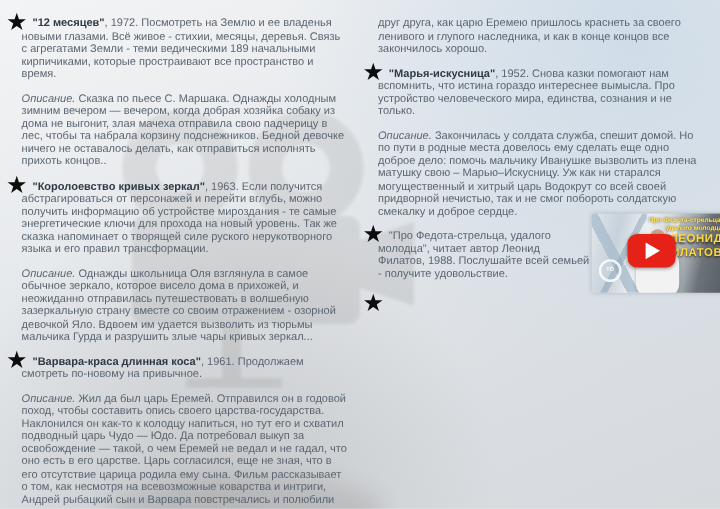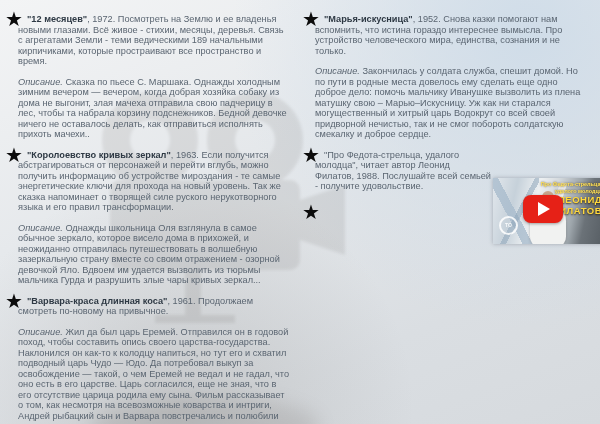--- a/index.html
+++ b/index.html
@@ -118,37 +118,38 @@
       <rect x="100" y="245" width="80" height="8"></rect>
     </g>
   </svg>
   <div id="bg-blob"></div>
 </div>
 
 <div class="col left">
 
   <div class="block">
     <p class="tp"><span class="star">★</span><span class="ft">"12 месяцев"</span><span>, 1972. Посмотреть на Землю и ее владенья новыми глазами. Всё живое - стихии, месяцы, деревья. Связь с агрегатами Земли - теми ведическими 189 начальными кирпичиками, которые простраивают все пространство и время.</span></p>
-    <p><span class="dl">Описание.</span> <span>Сказка по пьесе С. Маршака. Однажды холодным зимним вечером — вечером, когда добрая хозяйка собаку из дома не выгонит, злая мачеха отправила свою падчерицу в лес, чтобы та набрала корзину подснежников. Бедной девочке ничего не оставалось делать, как отправиться исполнять прихоть мачехи..</span></p>
+    <p><span class="dl">Описание.</span> <span>Сказка по пьесе С. Маршака. Однажды холодным зимним вечером — вечером, когда добрая хозяйка собаку из дома не выгонит, злая мачеха отправила свою падчерицу в лес, чтобы та набрала корзину подснежников. Бедной девочке ничего не оставалось делать, как отправиться исполнять прихоть концов..</span></p>
   </div>
 
   <div class="block">
     <p class="tp"><span class="star">★</span><span class="ft">"Королоевство кривых зеркал"</span><span>, 1963. Если получится абстрагироваться от персонажей и перейти вглубь, можно получить информацию об устройстве мироздания - те самые энергетические ключи для прохода на новый уровень. Так же сказка напоминает о творящей силе руского нерукотворного языка и его правил трансформации.</span></p>
     <p><span class="dl">Описание.</span> <span>Однажды школьница Оля взглянула в самое обычное зеркало, которое висело дома в прихожей, и неожиданно отправилась путешествовать в волшебную зазеркальную страну вместе со своим отражением - озорной девочкой Яло. Вдвоем им удается вызволить из тюрьмы мальчика Гурда и разрушить злые чары кривых зеркал...</span></p>
   </div>
 
   <div class="block">
     <p class="tp"><span class="star">★</span><span class="ft">"Варвара-краса длинная коса"</span><span>, 1961. Продолжаем смотреть по-новому на привычное.</span></p>
     <p><span class="dl">Описание.</span> <span>Жил да был царь Еремей. Отправился он в годовой поход, чтобы составить опись своего царства-государства. Наклонился он как-то к колодцу напиться, но тут его и схватил подводный царь Чудо — Юдо. Да потребовал выкуп за освобождение — такой, о чем Еремей не ведал и не гадал, что оно есть в его царстве. Царь согласился, еще не зная, что в его отсутствие царица родила ему сына. Фильм рассказывает о том, как несмотря на всевозможные коварства и интриги, Андрей рыбацкий сын и Варвара повстречались и полюбили</span></p>
   </div>
 
 </div>
 
 <div class="col right">
 
+  <p>друг друга, как царю Еремею пришлось краснеть за своего ленивого и глупого наследника, и как в конце концов все закончилось хорошо.</p>
 
   <div class="block">
     <p class="tp"><span class="star">★</span><span class="ft">"Марья-искусница"</span><span>, 1952. Снова казки помогают нам вспомнить, что истина гораздо интереснее вымысла. Про устройство человеческого мира, единства, сознания и не только.</span></p>
     <p><span class="dl">Описание.</span> <span>Закончилась у солдата служба, спешит домой. Но по пути в родные места довелось ему сделать еще одно доброе дело: помочь мальчику Иванушке вызволить из плена матушку свою – Марью–Искусницу. Уж как ни старался могущественный и хитрый царь Водокрут со всей своей придворной нечистью, так и не смог побороть солдатскую смекалку и доброе сердце.</span></p>
   </div>
 
   <div class="block narrow">
     <p class="tp"><span class="star">★</span><span class="ft plain">"Про Федота-стрельца, удалого молодца"</span><span>, читает автор Леонид Филатов, 1988. Послушайте всей семьей - получите удовольствие.</span></p>
   </div>
 

